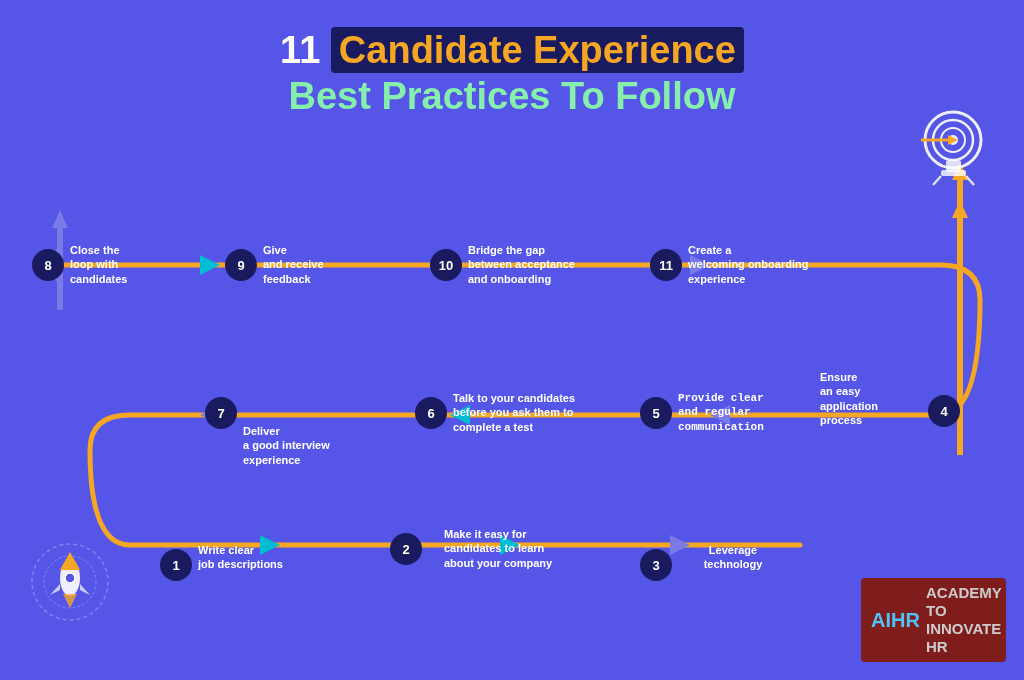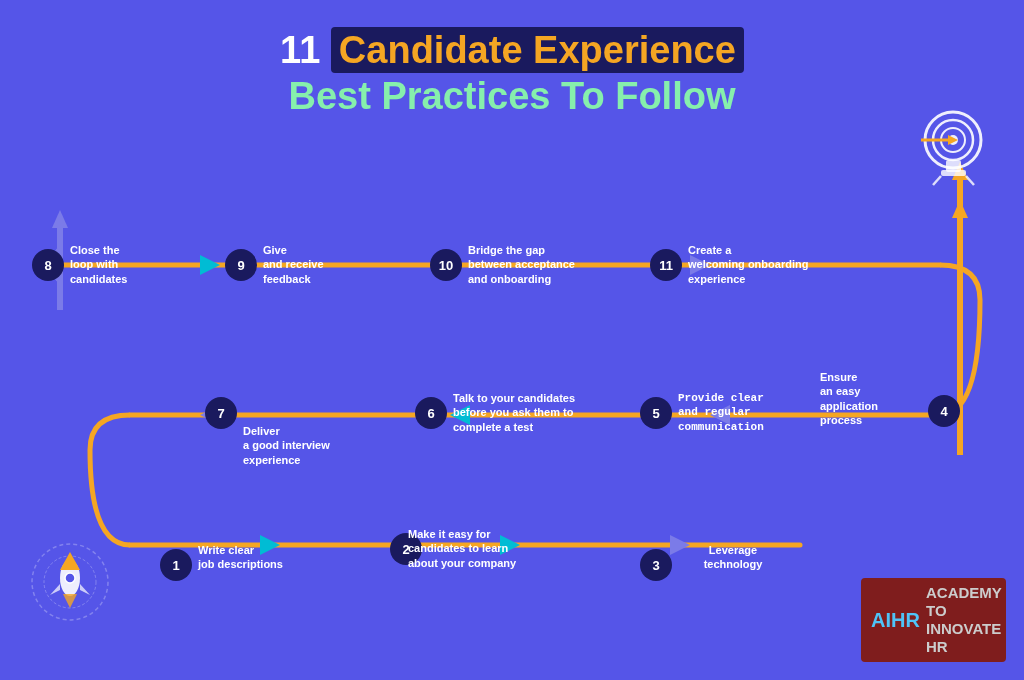--- a/index.html
+++ b/index.html
@@ -156,21 +156,21 @@
 
     <polygon points="500,535 500,555 520,545" fill="#00bcd4"></polygon>
 
     <polygon points="670,535 670,555 690,545" fill="#7b7be8"></polygon>
   </svg>
 
   <div class="badge" style="left:160px; top:549px;">1</div>
   <div class="step-label" style="left:198px; top:543px; width:120px;">Write clear<br>job descriptions</div>
 
   <div class="badge" style="left:390px; top:533px;">2</div>
-  <div class="step-label" style="left:408px; top:527px; width:140px;">Make it easy for<br>candidates to learn<br>about your company</div>
+  <div class="step-label" style="left:444px; top:527px; width:140px;">Make it easy for<br>candidates to learn<br>about your company</div>
 
   <div class="badge" style="left:640px; top:549px;">3</div>
   <div class="step-label" style="left:678px; top:543px; width:110px;text-align:center;">Leverage<br>technology</div>
 
   <div class="badge" style="left:928px; top:395px;">4</div>
   <div class="step-label" style="left:820px; top:370px; width:100px; text-align:left;">Ensure<br>an easy<br>application<br>process</div>
 
   <div class="badge" style="left:640px; top:397px;">5</div>
   <div class="step-label" style="left:678px; top:391px; width:120px;font-family:Liberation Mono, monospace;">Provide clear<br>and regular<br>communication</div>
 

